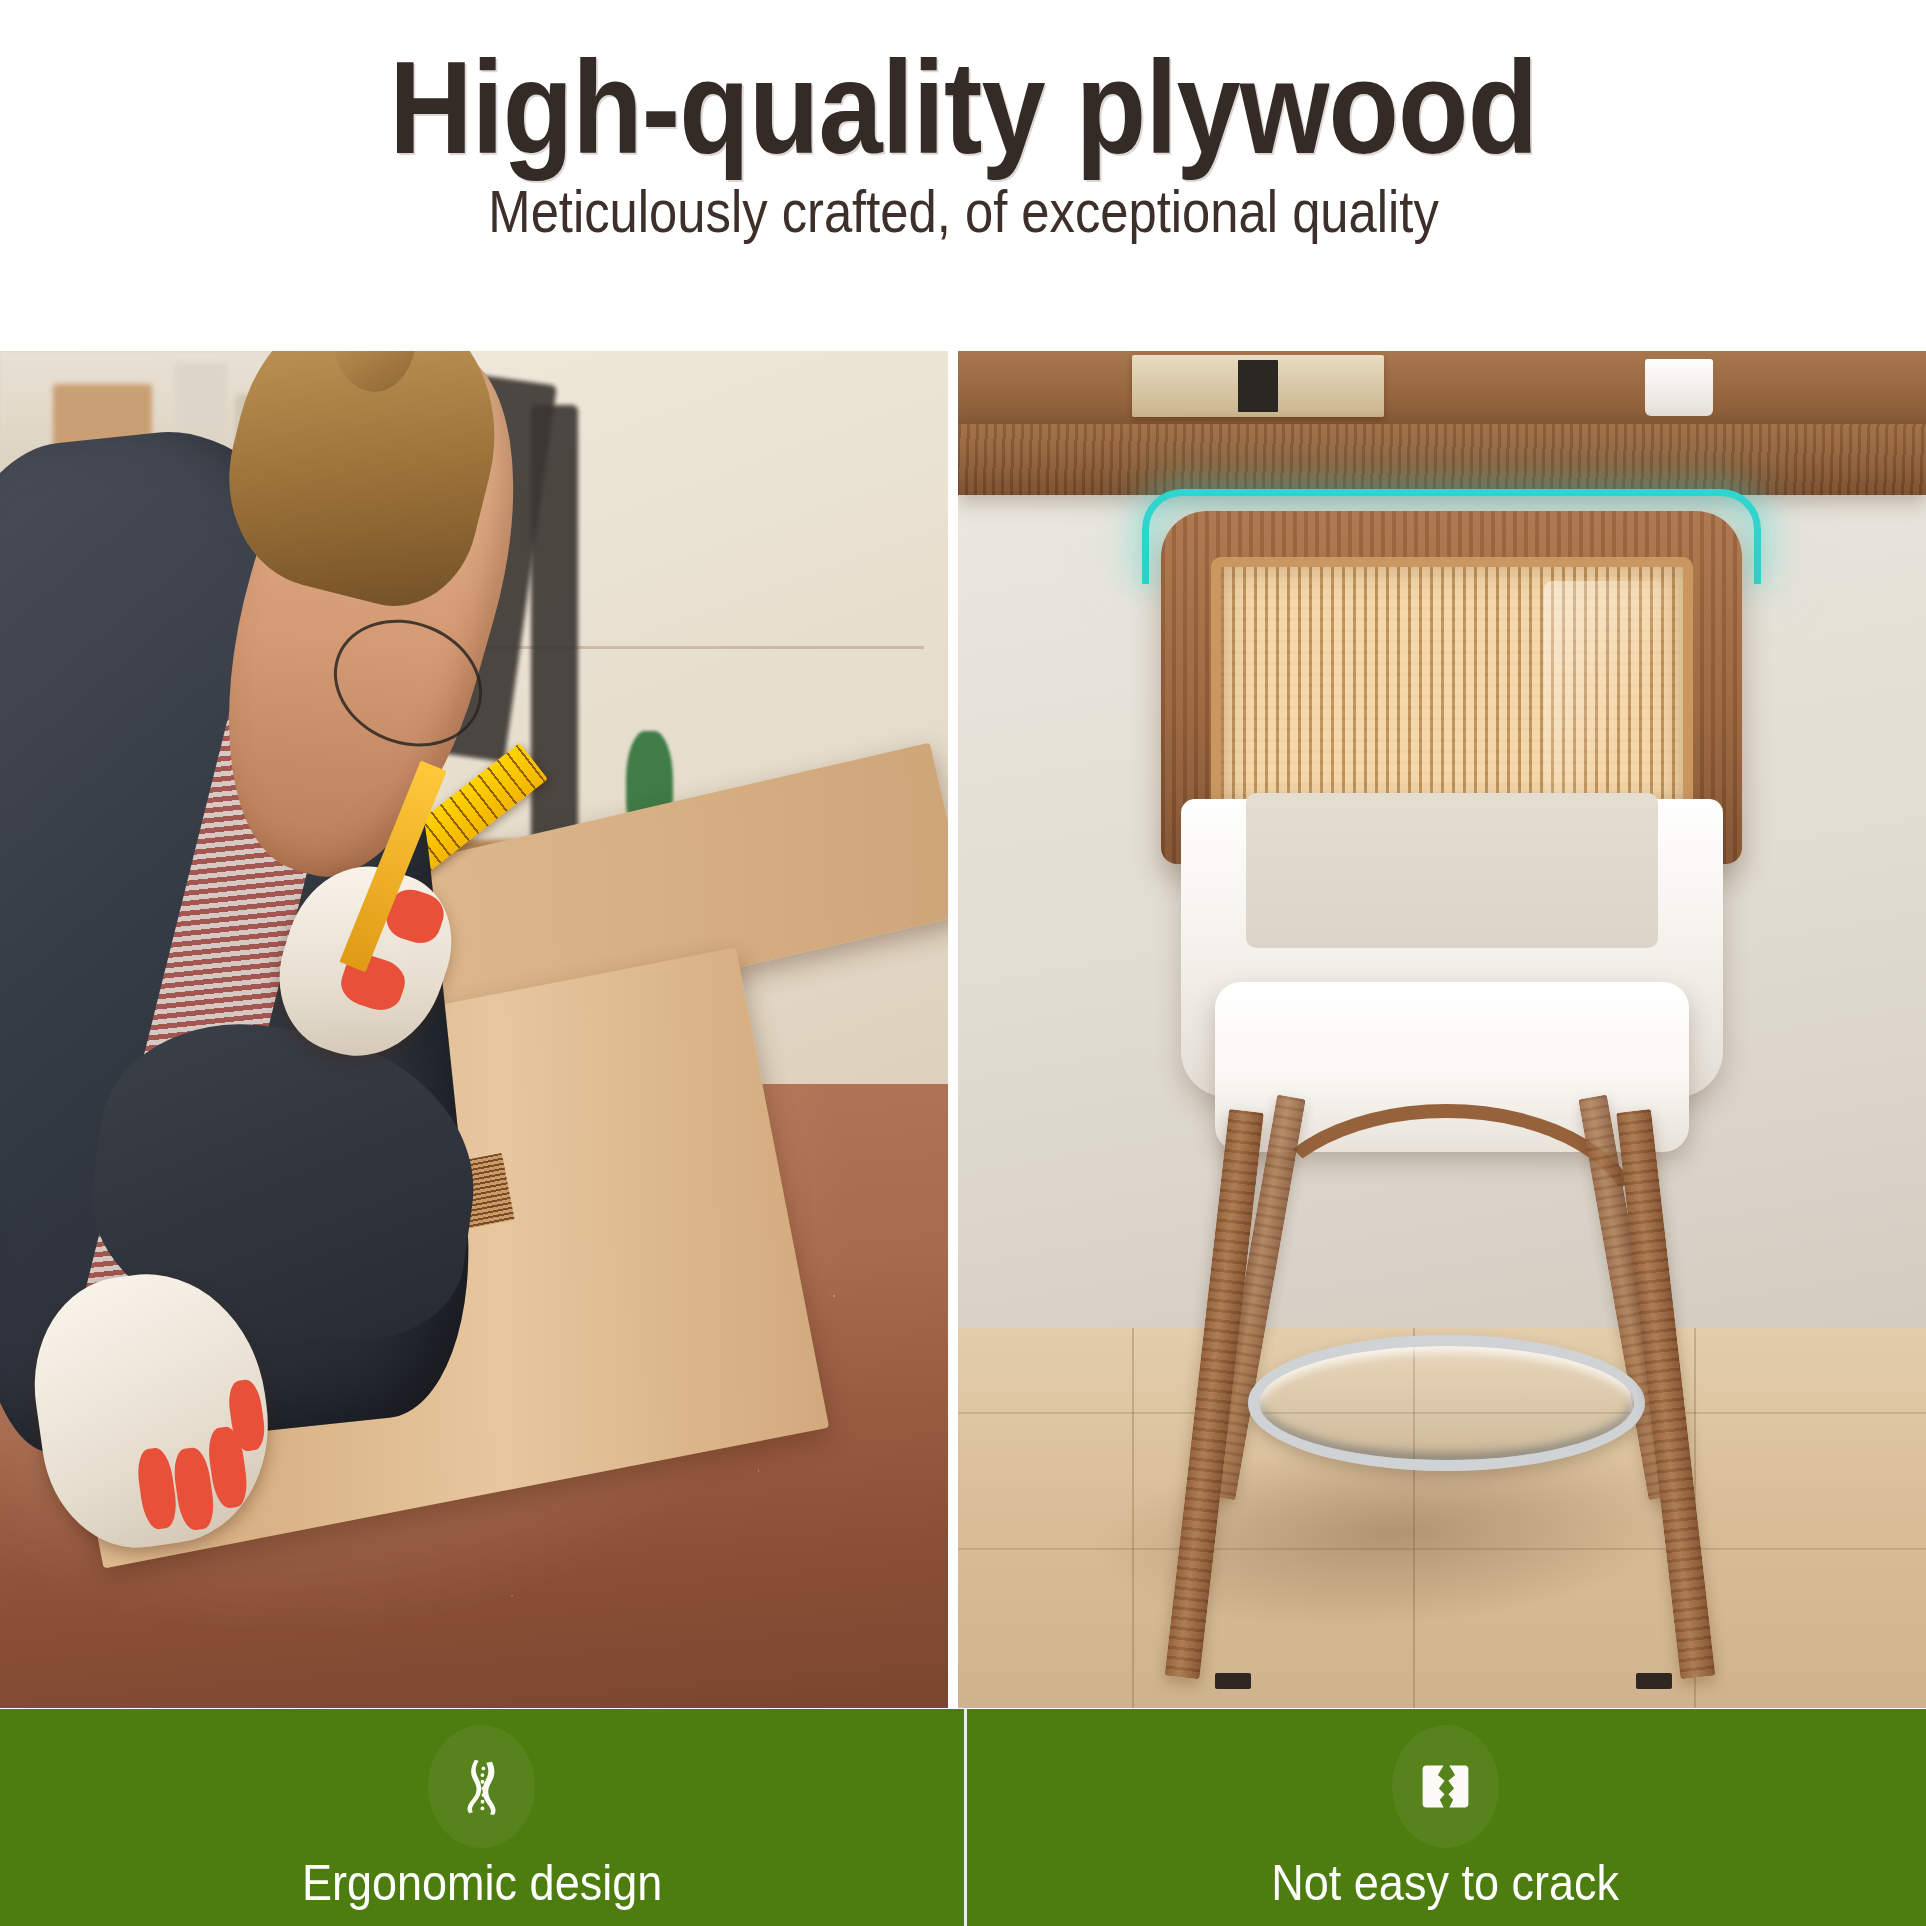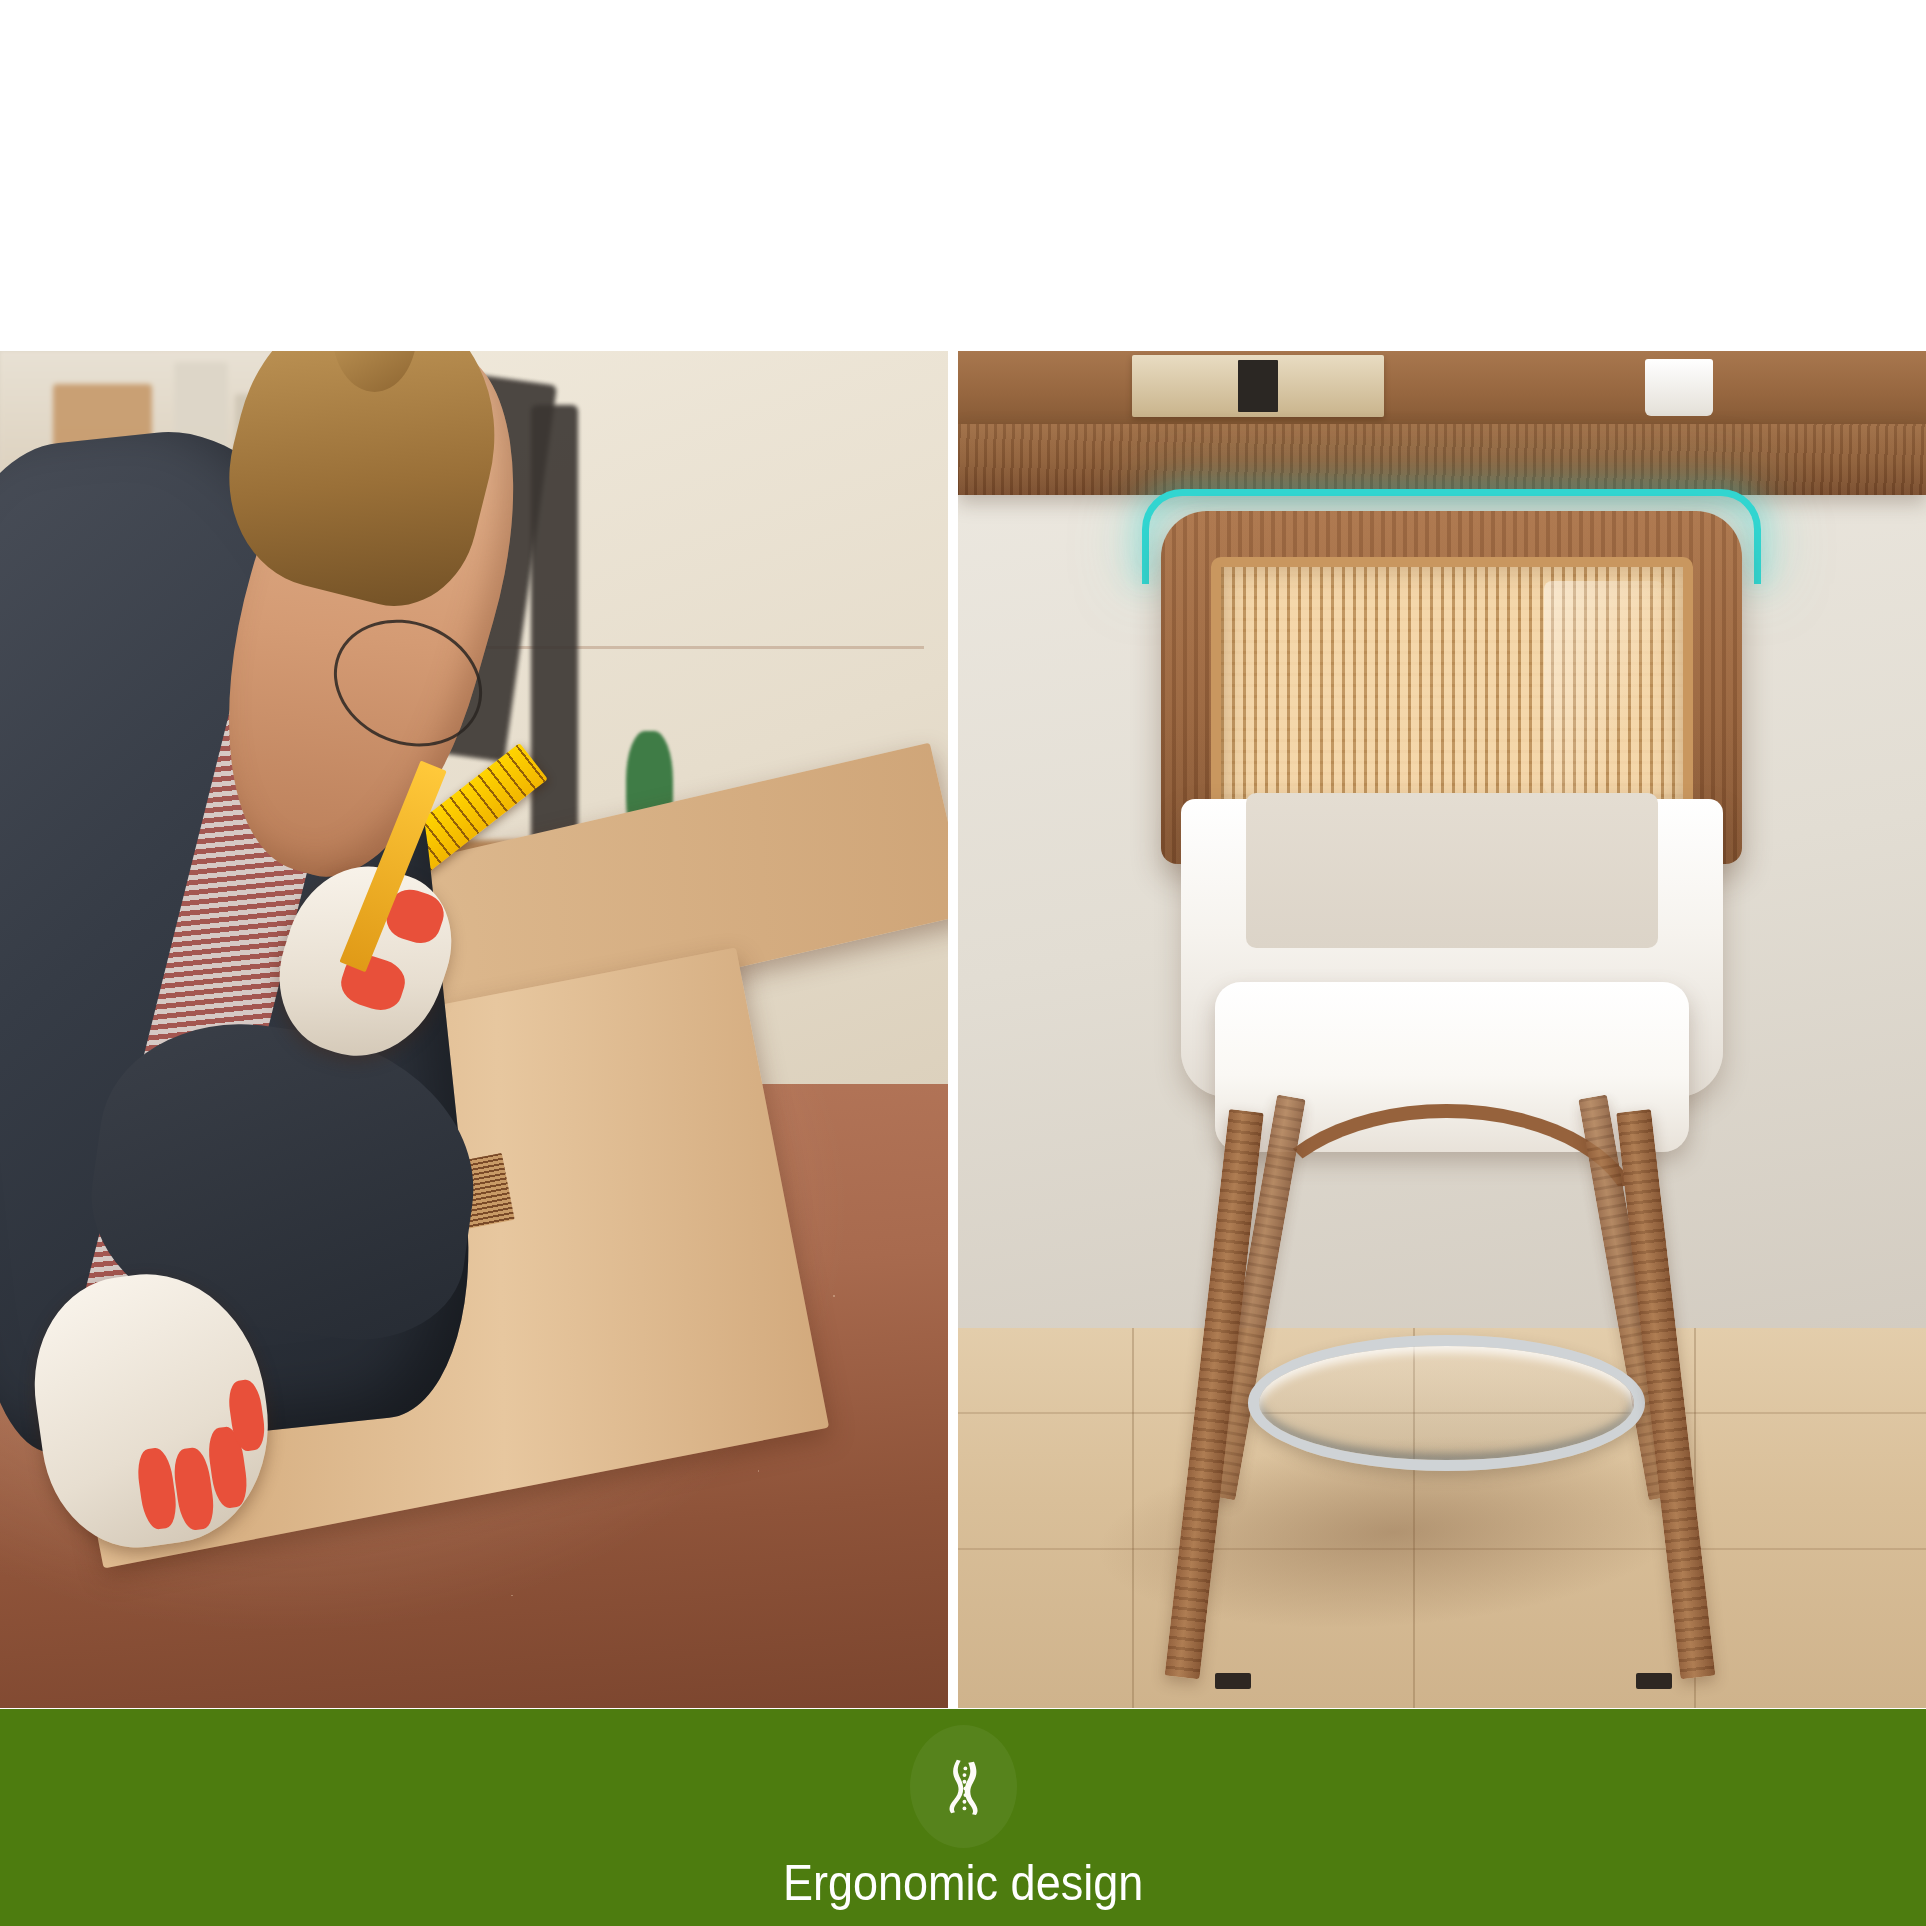--- a/index.html
+++ b/index.html
@@ -243,20 +243,24 @@
     display:flex; align-items:center; justify-content:center; }
   .f-icon svg { width:61px; height:61px; fill:#fdfbf7; }
   .f-label { margin-top:6px; font-size:50px; color:#ffffff;
     white-space:nowrap; transform:scaleX(0.9); transform-origin:center; }
 </style>
 </head>
 <body>
 
 <div class="page">
 
+  <div class="header">
+    <div class="headline">High-quality plywood</div>
+    <div class="subline">Meticulously crafted, of exceptional quality</div>
+  </div>
 
   <div class="photos">
 
     <div class="photo left">
       <div class="ws">
         <div class="ws-shelf">
           <i style="left:4%;top:30%;width:92%;height:7px;"></i>
           <i style="left:4%;top:70%;width:92%;height:7px;"></i>
           <div class="ws-box" style="left:14%;top:6%;width:26%;height:24%;"></div>
           <div class="ws-box" style="left:46%;top:2%;width:14%;height:28%;background:#ddd6c8;"></div>
@@ -363,18 +367,27 @@
           <circle cx="33" cy="27" r="2"></circle>
             <circle cx="34" cy="34" r="2"></circle>
           <circle cx="34" cy="41" r="2"></circle>
             <circle cx="33" cy="48" r="2"></circle>
           <circle cx="33" cy="55" r="2"></circle>
         </svg>
       </div>
       <div class="f-label">Ergonomic design</div>
     </div>
 
+    <div class="feature">
+      <div class="f-icon">
+        <svg viewBox="0 0 64 64">
+          <path d="M12 10h18l-6 10 7 6-6 8 6 6-5 6 4 8H12a4 4 0 0 1-4-4V14a4 4 0 0 1 4-4z"></path>
+          <path d="M52 10H36l6 10-7 6 6 8-6 6 5 6-4 8h16a4 4 0 0 0 4-4V14a4 4 0 0 0-4-4z"></path>
+        </svg>
+      </div>
+      <div class="f-label">Not easy to crack</div>
+    </div>
 
 
 
   </div>
 </div>
 
 
 </body></html>

